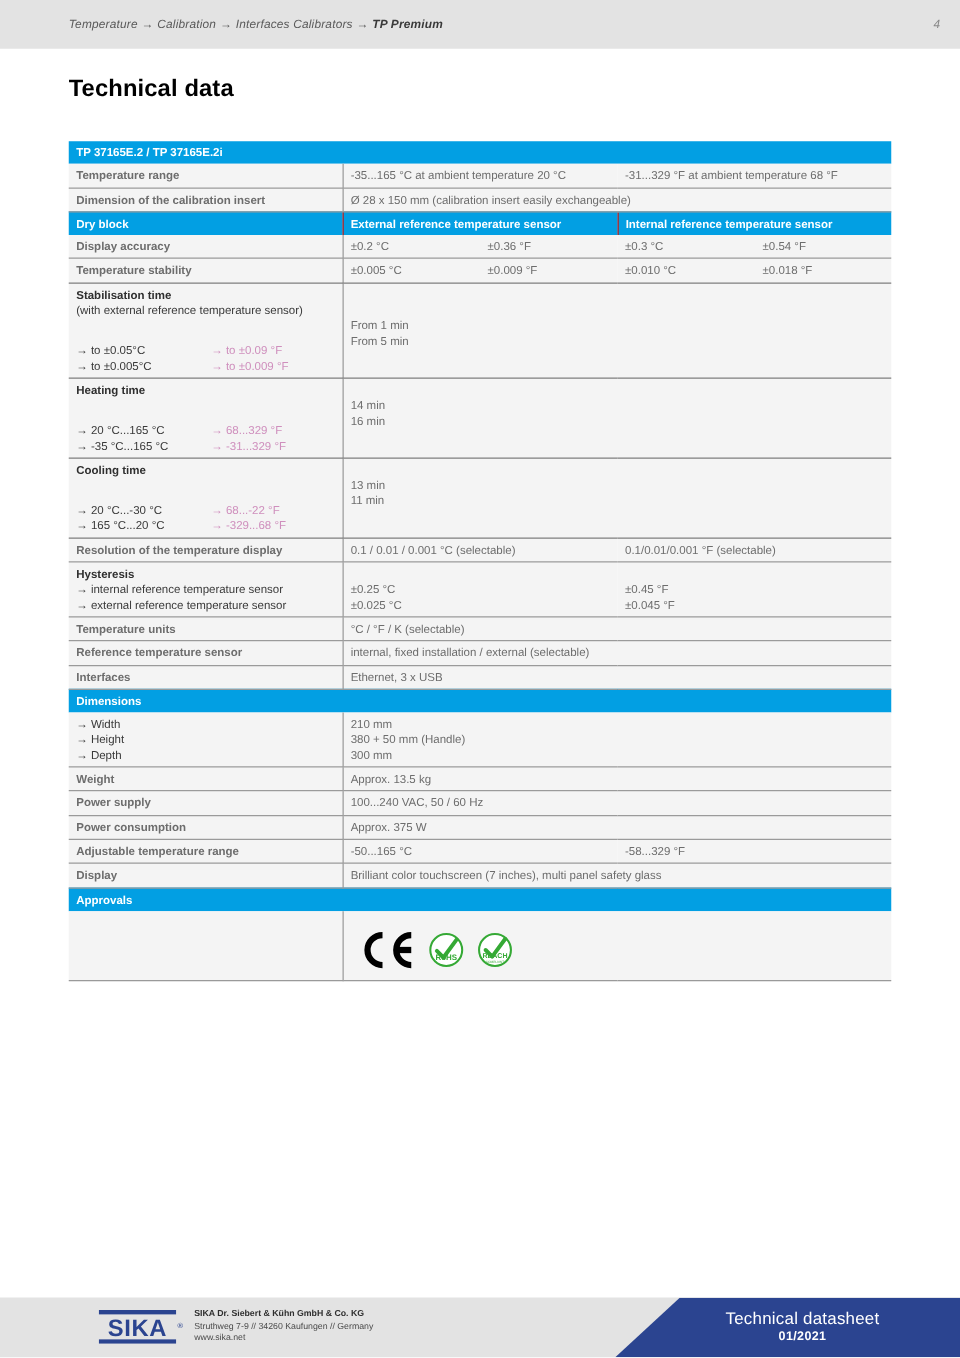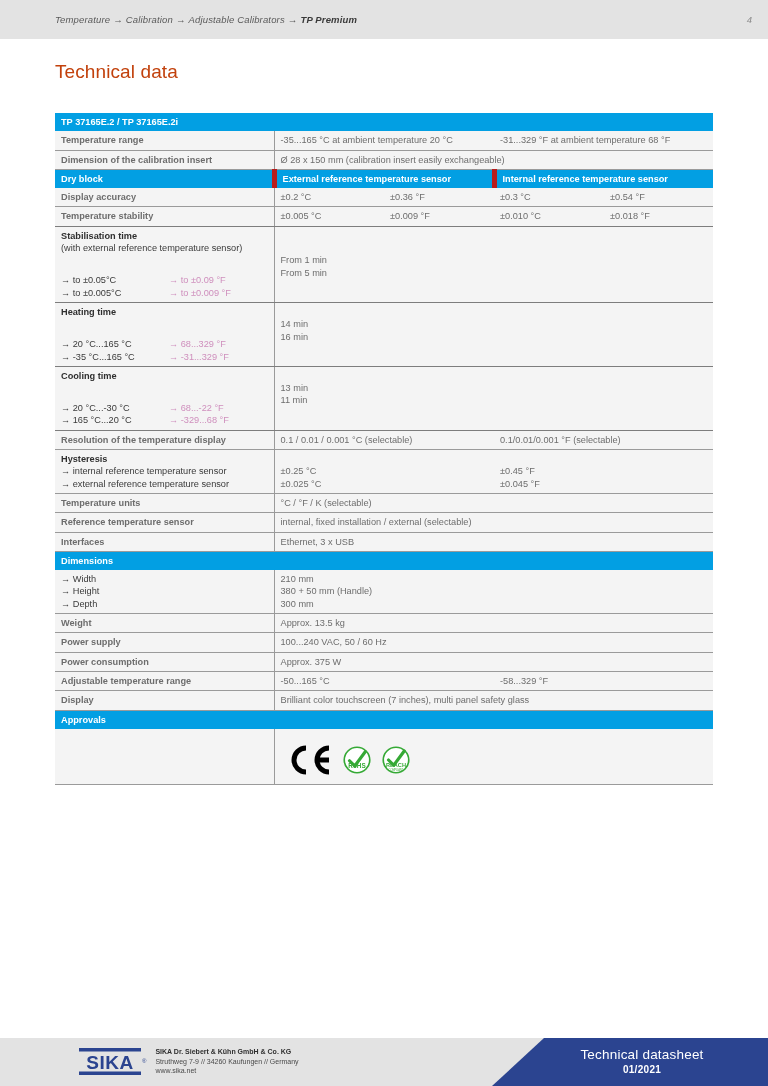--- a/index.html
+++ b/index.html
@@ -42,23 +42,23 @@
     font-style: normal;
   }
   .pagenum {
     font-size: 9.5px;
     font-style: italic;
     color: #8a8a8a;
   }
 
   
   .page-title {
-    color: #c2410c;
+    color: #000000;
     font-size: 19px;
-    font-weight: normal;
+    font-weight: bold;
     margin: 0;
     padding: 22px 0 0 55px;
     letter-spacing: .1px;
   }
 
   
   .tbl-wrap {
     position: absolute;
     left: 55px;
     top: 113px;
@@ -93,21 +93,21 @@
   
   tr.hdr td {
     background: #029fe3;
     color: #ffffff;
     font-weight: bold;
     border-bottom: none;
     padding-top: 3px;
     padding-bottom: 3px;
   }
   tr.hdr td.sep {
-    border-right: 5px solid #b91c1c;
+    border-right: 1px solid #b91c1c;
   }
   tr.thickline td {
     border-bottom: 1px solid #7d7d7d;
   }
   
   .lblgrid {
     display: grid;
     grid-template-columns: 108px 1fr;
     column-gap: 0;
     margin-top: 20px;
@@ -198,21 +198,21 @@
     line-height: 9.6px;
     color: #4a4a4a;
   }
   .addr .co { font-weight: bold; color: #2f2f2f; }
 </style>
 </head>
 <body>
 
 <div class="topbar">
   <div class="breadcrumb">
-    <span>Temperature</span><span class="arrow">→</span><span>Calibration</span><span class="arrow">→</span><span>Adjustable Calibrators</span><span class="arrow">→</span><span class="crumb-last">TP Premium</span>
+    <span>Temperature</span><span class="arrow">→</span><span>Calibration</span><span class="arrow">→</span><span>Interfaces Calibrators</span><span class="arrow">→</span><span class="crumb-last">TP Premium</span>
   </div>
   <div class="pagenum">4</div>
 </div>
 
 <h1 class="page-title">Technical data</h1>
 
 <div class="tbl-wrap">
 <table class="spec">
   <colgroup>
     <col style="width:219px">

